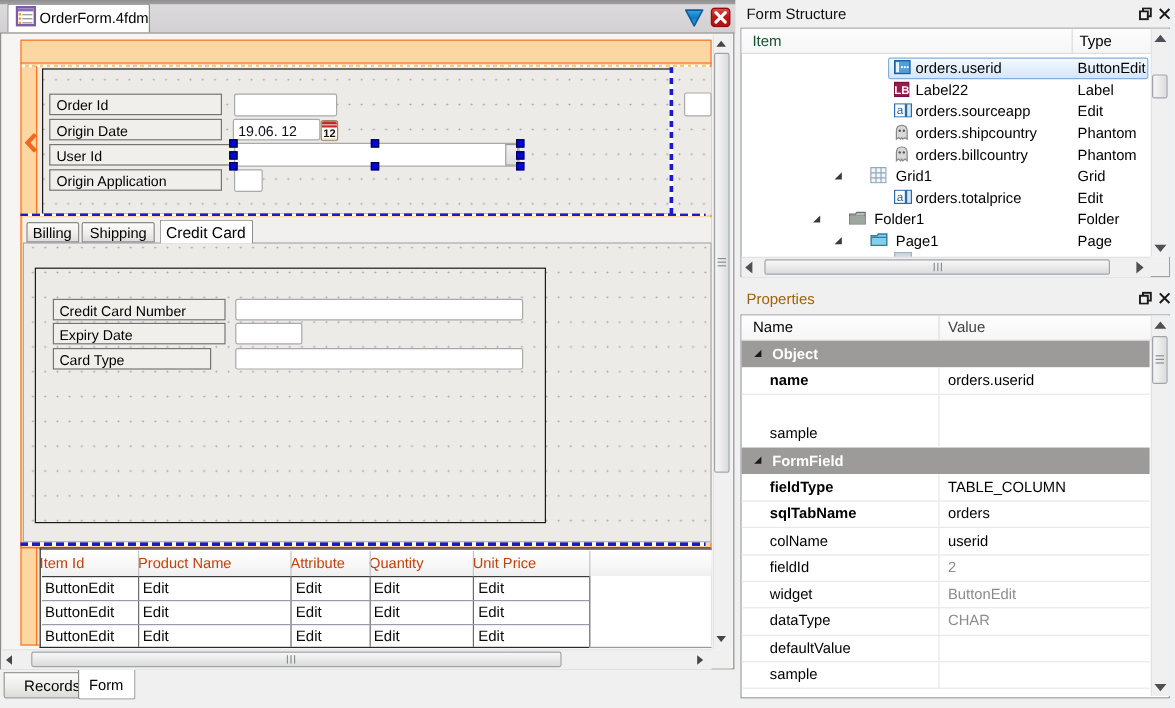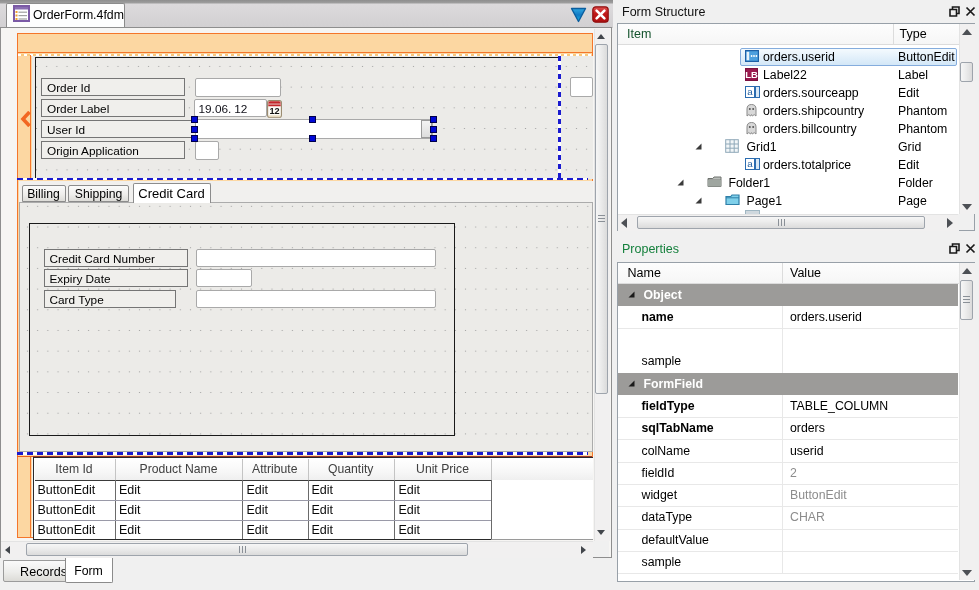--- a/index.html
+++ b/index.html
@@ -14,21 +14,21 @@
 .prow{position:absolute;left:617.5px;width:340px;height:22.3px;line-height:22.3px;font-size:12.3px;color:#000;border-bottom:1px solid #E8E8E8}
 .psec{position:absolute;left:617.5px;width:340px;height:22px;line-height:22px;background:#9C9B99;color:#fff;font-weight:bold;font-size:12.3px}
 .pname{position:absolute;left:24px}
 .pval{position:absolute;left:172.5px}
 .gray{color:#8C8C8C}
 .sb-track-v{position:absolute;background:#F1F0F0;border-left:1px solid #E3E3E3}
 .sb-thumb-v{position:absolute;background:linear-gradient(90deg,#F6F6F6,#EDEDED 40%,#DBDBDB);border:1px solid #9EA4AC;border-radius:2px;box-sizing:border-box}
 .sb-thumb-h{position:absolute;background:linear-gradient(180deg,#F6F6F6,#EDEDED 40%,#DBDBDB);border:1px solid #9EA4AC;border-radius:2px;box-sizing:border-box}
 .arr{position:absolute;width:0;height:0}
 .tcell{position:absolute;font-size:12.5px;color:#0a0a0a;line-height:20px}
-.thc{position:absolute;top:457.5px;height:21px;line-height:22px;font-size:12.2px;color:#404040;text-align:center}
+.thc{position:absolute;top:457.5px;height:21px;line-height:22px;font-size:12.2px;color:#c2410c;text-align:left}
 </style></head><body>
 <div id="root">
 
 <div class="a" style="left:0;top:0;width:613px;height:28px;background:linear-gradient(180deg,#8E8E8E 0,#9E9E9E 3px,#DCDADC 4px,#D2D0D2 27px,#C8C8C8 28px)"></div>
 
 <div class="a" style="left:6px;top:3px;width:119px;height:25px;background:#FDFDFD;border:1px solid #8B8B8B;border-bottom:none;border-radius:2px 2px 0 0;box-sizing:border-box"></div>
 <svg class="a" style="left:13px;top:5px" width="17" height="18" viewBox="0 0 17 18">
  <rect x="1" y="1" width="15" height="15" fill="#fff" stroke="#7B5AA6" stroke-width="2"></rect>
  <rect x="2" y="2" width="13" height="2.5" fill="#8a6fb3"></rect>
  <rect x="2.5" y="6" width="2" height="2" fill="#f0a030"></rect>
@@ -71,21 +71,21 @@
 
 <div class="a" style="left:30.1px;top:55px;width:1.4px;height:123.5px;background:#F4762B"></div>
 <div class="a" style="left:30.1px;top:456px;width:1.4px;height:81.5px;background:#F4762B"></div>
 <div class="a" style="left:31.5px;top:457.3px;width:1.5px;height:80.2px;background:#F3F2F0"></div>
 
 <div class="a dots" style="left:31.5px;top:56px;width:561.5px;height:122.5px;background-position:-0.6px 0.1px"></div>
 
 <div class="a" style="left:35px;top:57px;width:524.5px;height:121.5px;border:1.5px solid #1a1a1a;box-sizing:border-box"></div>
 
 <div class="lbl" style="left:41px;top:78px;width:144px;height:18px;line-height:19px">Order Id</div>
-<div class="lbl" style="left:41px;top:99px;width:144px;height:18px;line-height:19px">Order Label</div>
+<div class="lbl" style="left:41px;top:99px;width:144px;height:18px;line-height:19px">Origin Date</div>
 <div class="lbl" style="left:41px;top:120px;width:164px;height:18px;line-height:19px">User Id</div>
 <div class="lbl" style="left:41px;top:141px;width:144px;height:18px;line-height:19px">Origin Application</div>
 
 <div class="ed" style="left:194.5px;top:77.5px;width:86.5px;height:19px"></div>
 <div class="ed" style="left:194px;top:98.5px;width:72.5px;height:18px;font-size:11.8px;line-height:18px;color:#101018;padding-left:3.5px">19.06.<span style="margin-left:3px">12</span></div>
 
 <svg class="a" style="left:267px;top:99.5px" width="15" height="18" viewBox="0 0 15 18">
  <rect x="0.6" y="0.6" width="13.8" height="16.6" rx="2" fill="#FCFBF6" stroke="#97876A" stroke-width="1.1"></rect>
  <path d="M1.3 3 Q1.3 1.3 3 1.3 L12 1.3 Q13.7 1.3 13.7 3 L13.7 6.3 L1.3 6.3 Z" fill="#C3262B"></path>
  <rect x="1.3" y="3.6" width="12.4" height="0.9" fill="#E9D8D2"></rect>
@@ -295,33 +295,33 @@
 <div class="arr" style="left:961.5px;top:204px;border-left:5px solid transparent;border-right:5px solid transparent;border-top:6px solid #4D5055"></div>
 
 <div class="a" style="left:617.5px;top:214px;width:341px;height:15.5px;background:#F1F0F0;border-top:1px solid #E3E3E3"></div>
 <div class="arr" style="left:621px;top:218px;border-top:5px solid transparent;border-bottom:5px solid transparent;border-right:6px solid #4D5055"></div>
 <div class="sb-thumb-h" style="left:637px;top:215.5px;width:288px;height:13px"></div>
 <div class="a" style="left:778px;top:219px;width:1.3px;height:7px;background:#8a9097;box-shadow:3px 0 0 #8a9097,6px 0 0 #8a9097"></div>
 <div class="arr" style="left:947px;top:218px;border-top:5px solid transparent;border-bottom:5px solid transparent;border-left:6px solid #4D5055"></div>
 
 <div class="a" style="left:957.5px;top:213.5px;width:16.5px;height:16px;background:#F0F0F0"></div>
 
-<div class="a" style="left:622px;top:240.5px;font-size:12.5px;color:#15803d;line-height:17px">Properties</div>
+<div class="a" style="left:622px;top:240.5px;font-size:12.5px;color:#a16207;line-height:17px">Properties</div>
 <svg class="a" style="left:948.5px;top:243px" width="11" height="11" viewBox="0 0 11 11">
       <path d="M3.5 3.5 L3.5 1 L10 1 L10 7.5 L7.5 7.5 M1 3.5 L7.5 3.5 L7.5 10 L1 10 Z" fill="none" stroke="#1a1a1a" stroke-width="1.6"></path>
     </svg>
 <svg class="a" style="left:964.5px;top:243px" width="11" height="11" viewBox="0 0 11 11">
       <path d="M1.5 1.5 L9.5 9.5 M9.5 1.5 L1.5 9.5" stroke="#1a1a1a" stroke-width="1.7"></path>
     </svg>
 
 <div class="a" style="left:616.5px;top:261.5px;width:358.5px;height:320px;background:#fff;border:1px solid #98A0A8;box-sizing:border-box"></div>
 <div class="a" style="left:617.5px;top:262.5px;width:356.5px;height:21px;background:linear-gradient(180deg,#FDFDFD,#F6F6F6);border-bottom:1px solid #DCDCDC;box-sizing:border-box"></div>
 <div class="a" style="left:781.5px;top:263px;width:1px;height:20px;background:#DCDCDC"></div>
 <div class="a" style="left:627.5px;top:265px;font-size:12.5px;color:#000;line-height:17px">Name</div>
-<div class="a" style="left:790px;top:265px;font-size:12.5px;color:#000000;line-height:17px">Value</div>
+<div class="a" style="left:790px;top:265px;font-size:12.5px;color:#404040;line-height:17px">Value</div>
 
 <div class="psec" style="top:283.5px">
  <svg style="position:absolute;left:9px;top:6px" width="10" height="10" viewBox="0 0 10 10">
         <path d="M7.5 1.5 L7.5 7.5 L1.5 7.5 Z" fill="#1a1a1a"></path>
       </svg>
  <span style="position:absolute;left:26px">Object</span>
 </div>
 <div class="prow" style="top:305.8px">
       <span class="pname" style="font-weight:bold">name</span>
       <span class="pval">orders.userid</span>

